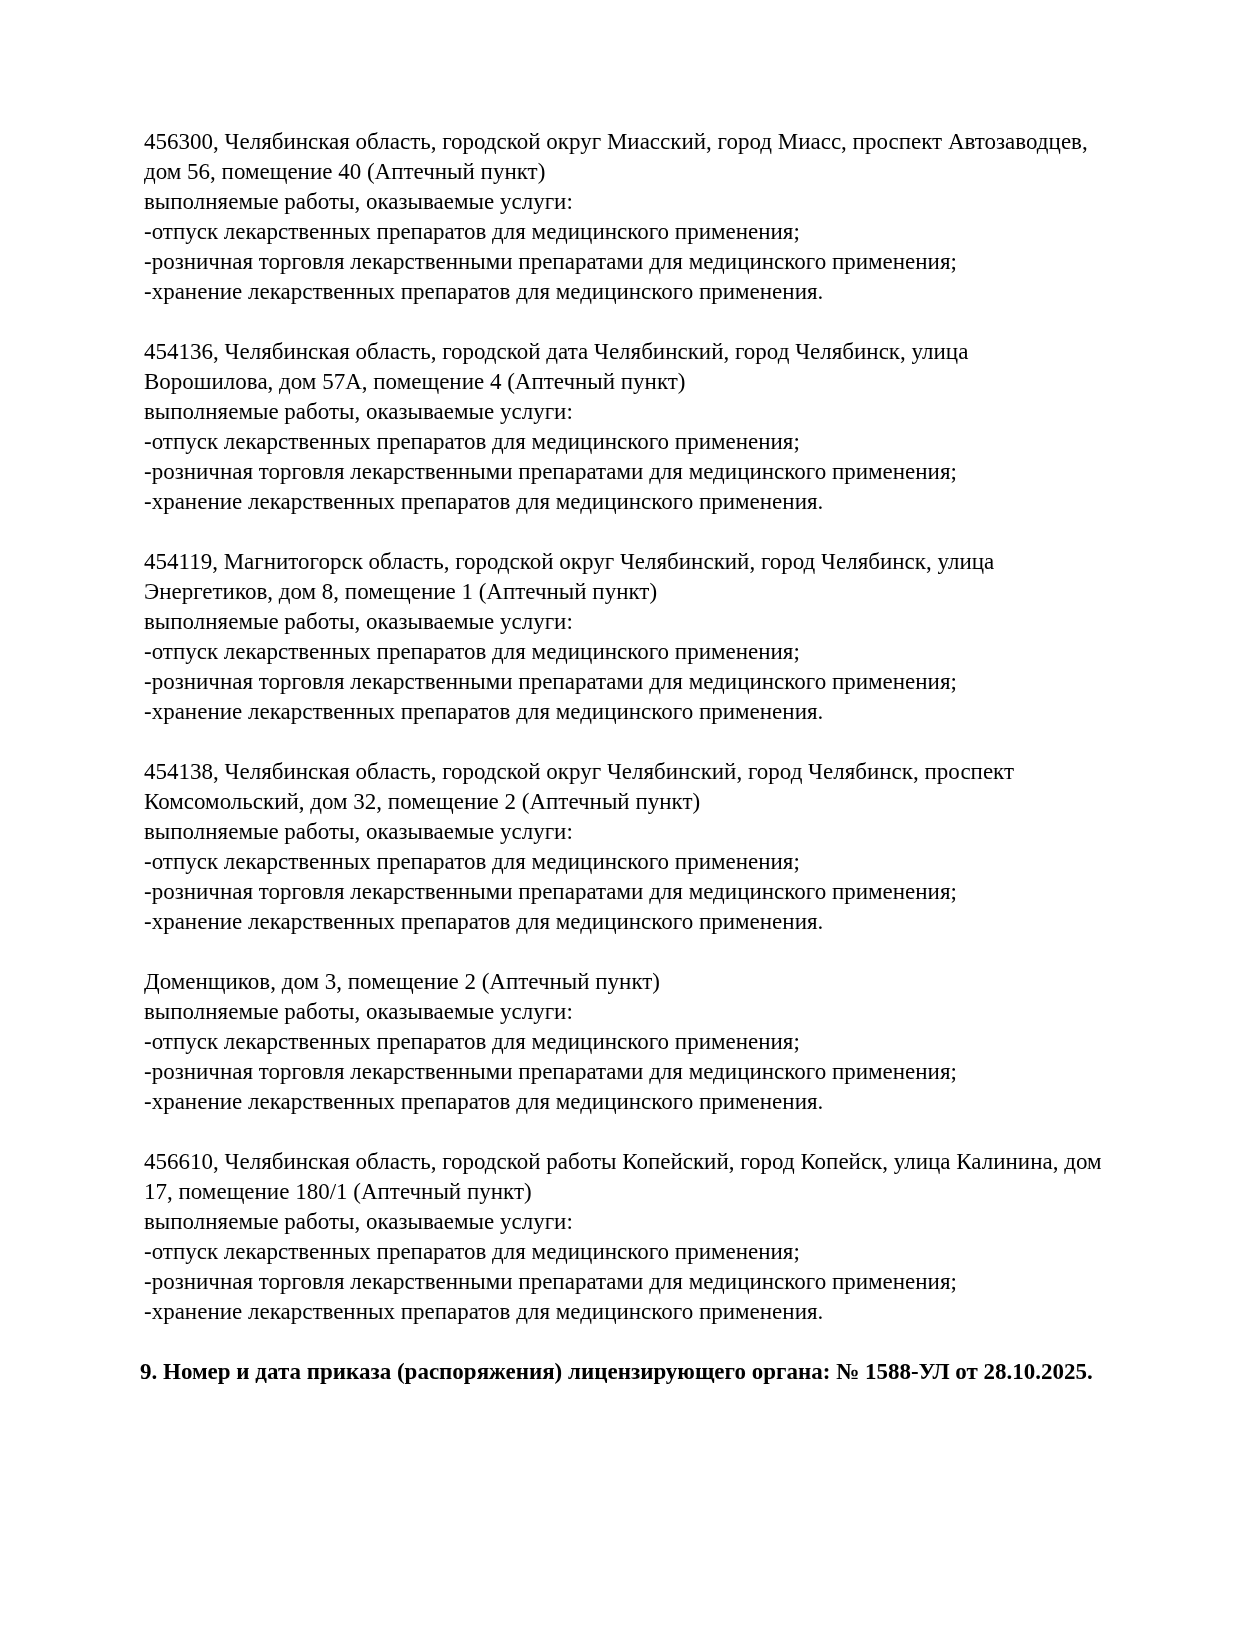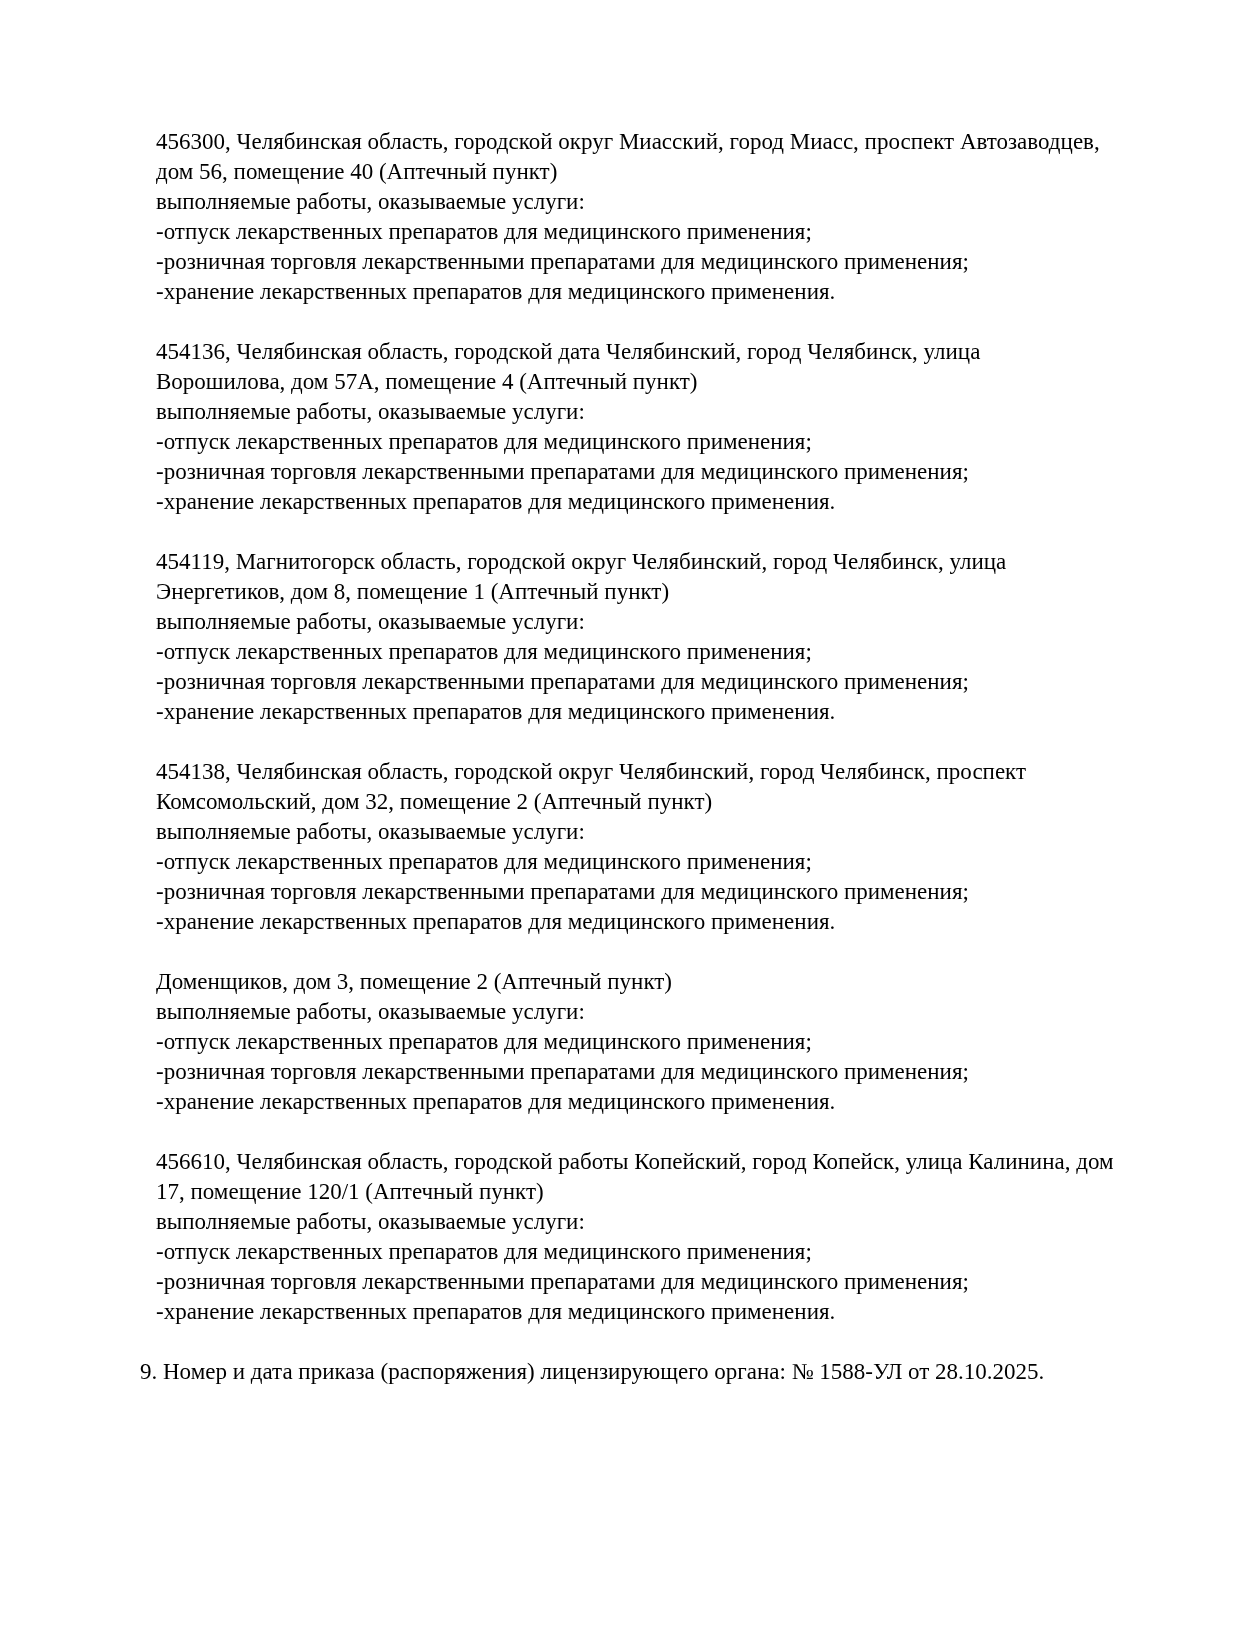--- a/index.html
+++ b/index.html
@@ -17,29 +17,30 @@
     width: 1240px;
     height: 1650px;
     padding: 127px 40px 0 140px;
     font-family: "Liberation Serif", "DejaVu Serif", serif;
     font-size: 23px;
     line-height: 30px;
     color: #000000;
     background: #ffffff;
   }
   .block {
-    margin: 0 0 30px 16px;
+    margin: 0 0 30px 4px;
   }
   .line {
     margin: 0;
     padding: 0;
     white-space: nowrap;
   }
   .order-line {
     margin-top: 0;
+    font-weight: bold;
   }
 </style>
 </head>
 <body>
 
 <div class="page">
 
   <section class="block">
     <p class="line">456300, Челябинская область, городской округ Миасский, город Миасс, проспект Автозаводцев,</p>
     <p class="line">дом 56, помещение 40 (Аптечный пункт)</p>
@@ -79,21 +80,21 @@
   <section class="block">
     <p class="line">Доменщиков, дом 3, помещение 2 (Аптечный пункт)</p>
     <p class="line">выполняемые работы, оказываемые услуги:</p>
     <p class="line">-отпуск лекарственных препаратов для медицинского применения;</p>
     <p class="line">-розничная торговля лекарственными препаратами для медицинского применения;</p>
     <p class="line">-хранение лекарственных препаратов для медицинского применения.</p>
   </section>
 
   <section class="block">
     <p class="line">456610, Челябинская область, городской работы Копейский, город Копейск, улица Калинина, дом</p>
-    <p class="line">17, помещение 120/1 (Аптечный пункт)</p>
+    <p class="line">17, помещение 180/1 (Аптечный пункт)</p>
     <p class="line">выполняемые работы, оказываемые услуги:</p>
     <p class="line">-отпуск лекарственных препаратов для медицинского применения;</p>
     <p class="line">-розничная торговля лекарственными препаратами для медицинского применения;</p>
     <p class="line">-хранение лекарственных препаратов для медицинского применения.</p>
   </section>
 
   <p class="line order-line">9. Номер и дата приказа (распоряжения) лицензирующего органа: № 1588-УЛ от 28.10.2025.</p>
 
 </div>
 

